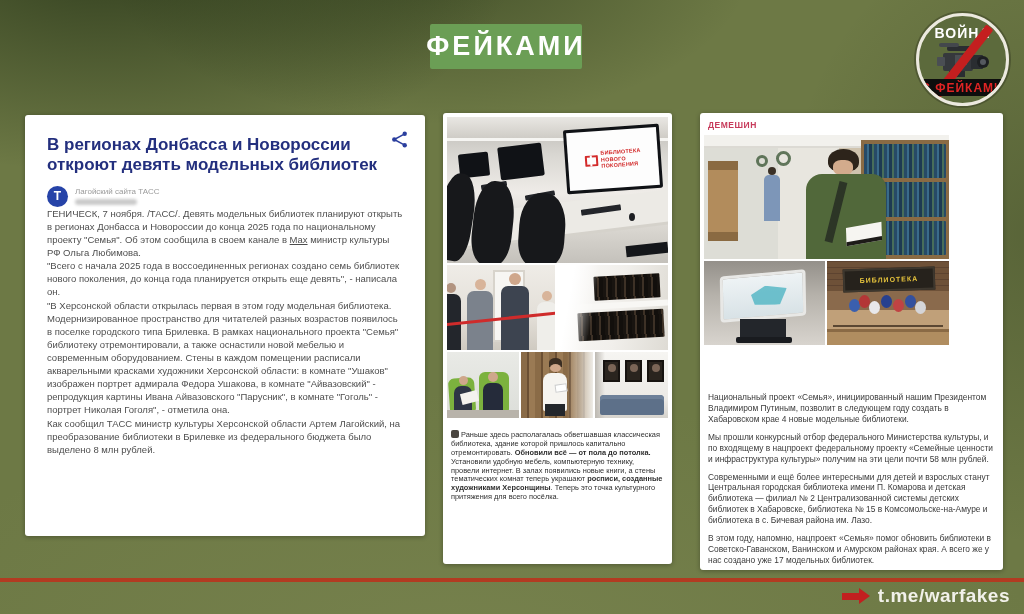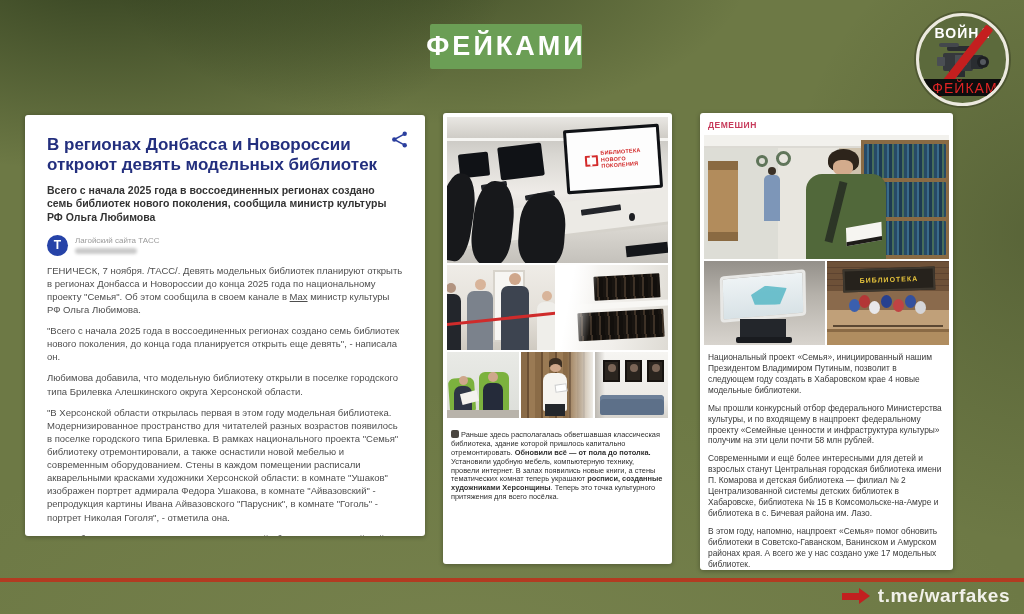--- a/index.html
+++ b/index.html
@@ -20,38 +20,38 @@
     justify-content:center; border-radius:2px; }
   
   .wof { position:absolute; left:916px; top:13px; width:93px; height:93px; border-radius:50%;
     background:#5c6a3c; border:3px solid #ece9df; overflow:hidden; box-shadow:0 0 0 2px rgba(0,0,0,.22); }
   .wof-top { position:absolute; top:9px; width:100%; text-align:center; color:#fff; font-weight:bold;
     font-size:14px; letter-spacing:1px; z-index:2; }
   .wof-cam { position:absolute; left:16px; top:25px; width:58px; height:40px; z-index:1; }
   .wof-slash { position:absolute; left:40px; top:2px; width:9px; height:86px; background:#c41f1f;
     transform:rotate(38deg); border-radius:2px; z-index:3; }
   .wof-band { position:absolute; bottom:7px; left:-5px; right:-5px; height:17px; background:#0d0d0d;
-    color:#e02424; font-weight:normal; font-size:14px; letter-spacing:1px; display:flex; align-items:center;
+    color:#e02424; font-weight:bold; font-size:12px; letter-spacing:1px; display:flex; align-items:center;
     justify-content:center; z-index:4; }
   
   .card { position:absolute; background:#fff; border-radius:3px; overflow:hidden;
     box-shadow:0 1px 5px rgba(0,0,0,.3); }
   .card-left { left:25px; top:115px; width:400px; height:421px; padding:20px 22px; }
   .card-mid { left:443px; top:113px; width:229px; height:451px; padding:4px; }
-  .card-right { left:700px; top:113px; width:253px; height:457px; padding:4px; }
+  .card-right { left:700px; top:113px; width:303px; height:457px; padding:4px; }
   
   .tass-title { font-size:17px; font-weight:bold; color:#232f7e; line-height:1.2; width:336px; }
   .share-btn { position:absolute; top:15px; right:16px; width:19px; height:19px; cursor:pointer; }
   .tass-sub { margin-top:8px; font-size:10.5px; font-weight:bold; color:#333; line-height:1.3; }
   .byline { margin-top:10px; display:flex; align-items:center; gap:7px; }
   .byline-avatar { width:21px; height:21px; border-radius:50%; background:#2643a8; color:#fff;
     font-size:12px; font-weight:bold; display:flex; align-items:center; justify-content:center; }
   .byline-name { font-size:8px; color:#9a9a9a; filter:blur(.3px); }
   .byline-date { margin-top:3px; width:62px; height:6px; border-radius:3px; background:#cacaca; filter:blur(1.6px); }
-  .tass-body p { margin-top:8px; font-size:9.5px; color:#4e4e4e; line-height:1.38; }
+  .tass-body p { margin-top:0; font-size:9.5px; color:#4e4e4e; line-height:1.38; }
   .tass-link { text-decoration:underline; color:#4e4e4e; cursor:pointer; }
   
   .pgrid { display:flex; flex-wrap:wrap; gap:2px; }
   .ph { position:relative; overflow:hidden; background:#ccc; }
   
   #ph-lab { width:221px; height:146px;
     background:linear-gradient(180deg,#b9b6b1 0,#d9d7d2 26%,#efece8 52%,#d8d5cf 78%,#c4c1bb 100%); }
   .lab-shelf { position:absolute; left:0; top:0; width:100%; height:24px;
     background:linear-gradient(180deg,#e9e7e3,#cfccc6); border-bottom:3px solid #f6f5f2; }
   .lab-desk { position:absolute; left:0; top:86px; width:100%; height:32px; background:#eceae5;
@@ -176,21 +176,21 @@
   
   .mid-caption { padding:6px 4px 0 4px; font-size:7.4px; color:#2e2e2e; line-height:1.2; }
   .mid-lead { font-weight:bold; }
   .mid-italic { margin-top:6px; font-style:italic; color:#3a3a3a; }
   .mid-p2 { margin-top:6px; }
   .seg-b { font-weight:bold; }
   .emoji-chip { display:inline-block; width:8px; height:8px; border-radius:2px; vertical-align:-1px; margin-right:2px; }
   .emoji-books { background:#7a4fb5; }
   .emoji-building { background:#4a4640; }
   
-  .right-caption { padding:7px 4px 0 4px; font-size:8.4px; color:#3a3a3a; line-height:1.3; }
+  .right-caption { padding:7px 4px 0 4px; font-size:8.4px; color:#3a3a3a; line-height:1.3;margin-top:40px; }
   .right-caption p + p { margin-top:7px; }
   
   .red-line { position:absolute; left:0; top:578px; width:1024px; height:4px; background:#b23b21; }
   .footer-link { position:absolute; right:14px; top:585px; display:flex; align-items:center; gap:8px; cursor:pointer; }
   .arrow { display:flex; align-items:center; }
   .arrow-shaft { width:17px; height:7px; background:#c21f1f; }
   .arrow-head { width:0; height:0; border-top:8px solid transparent; border-bottom:8px solid transparent;
     border-left:11px solid #c21f1f; }
   .footer-text { color:#f2f1ea; font-size:19px; font-weight:bold; letter-spacing:.5px; }
 </style>
@@ -222,32 +222,30 @@
 
   <article class="card card-left">
     <h1 class="tass-title">В регионах Донбасса и Новороссии откроют девять модельных библиотек</h1>
     <svg class="share-btn" viewBox="0 0 20 20">
       <circle cx="15.5" cy="4" r="2.3" fill="#2b3f9e"></circle>
       <circle cx="4.5" cy="10" r="2.3" fill="#2b3f9e"></circle>
       <circle cx="15.5" cy="16" r="2.3" fill="#2b3f9e"></circle>
       <line x1="15.5" y1="4" x2="4.5" y2="10" stroke="#2b3f9e" stroke-width="1.5"></line>
       <line x1="4.5" y1="10" x2="15.5" y2="16" stroke="#2b3f9e" stroke-width="1.5"></line>
     </svg>
-    <p class="tass-sub">Всего с начала 2025 года в воссоединенных регионах создано семь библиотек нового поколения, сообщила министр культуры РФ Ольга Любимова</p>
     <div class="byline">
       <div class="byline-avatar">T</div>
       <div>
         <div class="byline-name">Лагойский сайта ТАСС</div>
         <div class="byline-date"></div>
       </div>
     </div>
     <div class="tass-body">
       <p><span>ГЕНИЧЕСК, 7 ноября. /ТАСС/. Девять модельных библиотек планируют открыть в регионах Донбасса и Новороссии до конца 2025 года по национальному проекту "Семья". Об этом сообщила в своем канале в </span><span class="tass-link">Max</span><span> министр культуры РФ Ольга Любимова.</span></p>
       <p>"Всего с начала 2025 года в воссоединенных регионах создано семь библиотек нового поколения, до конца года планируется открыть еще девять", - написала он.</p>
-      <p>Любимова добавила, что модельную библиотеку открыли в поселке городского типа Брилевка Алешкинского округа Херсонской области.</p>
       <p>"В Херсонской области открылась первая в этом году модельная библиотека. Модернизированное пространство для читателей разных возрастов появилось в поселке городского типа Брилевка. В рамках национального проекта "Семья" библиотеку отремонтировали, а также оснастили новой мебелью и современным оборудованием. Стены в каждом помещении расписали акварельными красками художники Херсонской области: в комнате "Ушаков" изображен портрет адмирала Федора Ушакова, в комнате "Айвазовский" - репродукция картины Ивана Айвазовского "Парусник", в комнате "Гоголь" - портрет Николая Гоголя", - отметила она.</p>
       <p><span>Как сообщил ТАСС министр культуры Херсонской области Артем Лагойский, на преобразование библиотеки в Брилевке из федерального бюджета было выделено 8 млн рублей.</span></p>
     </div>
   </article>
 
   <article class="card card-mid">
     <div class="pgrid">
 
       <div class="ph" id="ph-lab">
         <div class="lab-shelf"></div>

